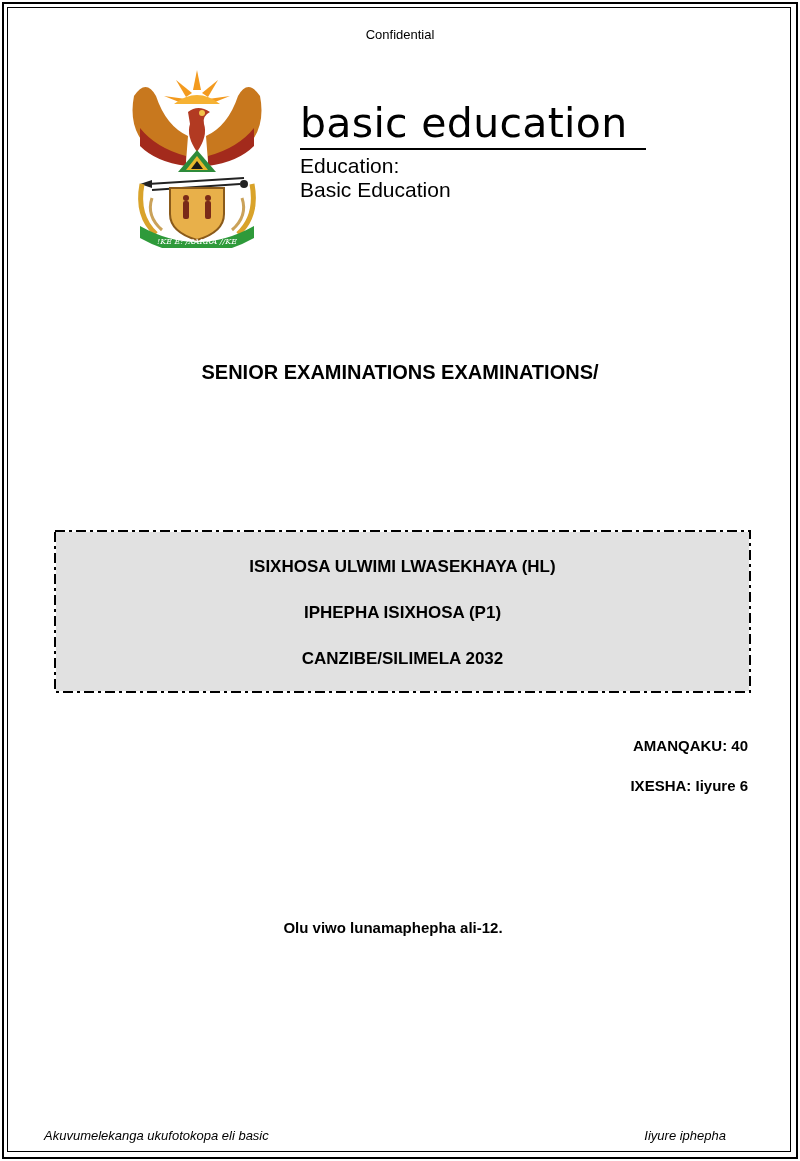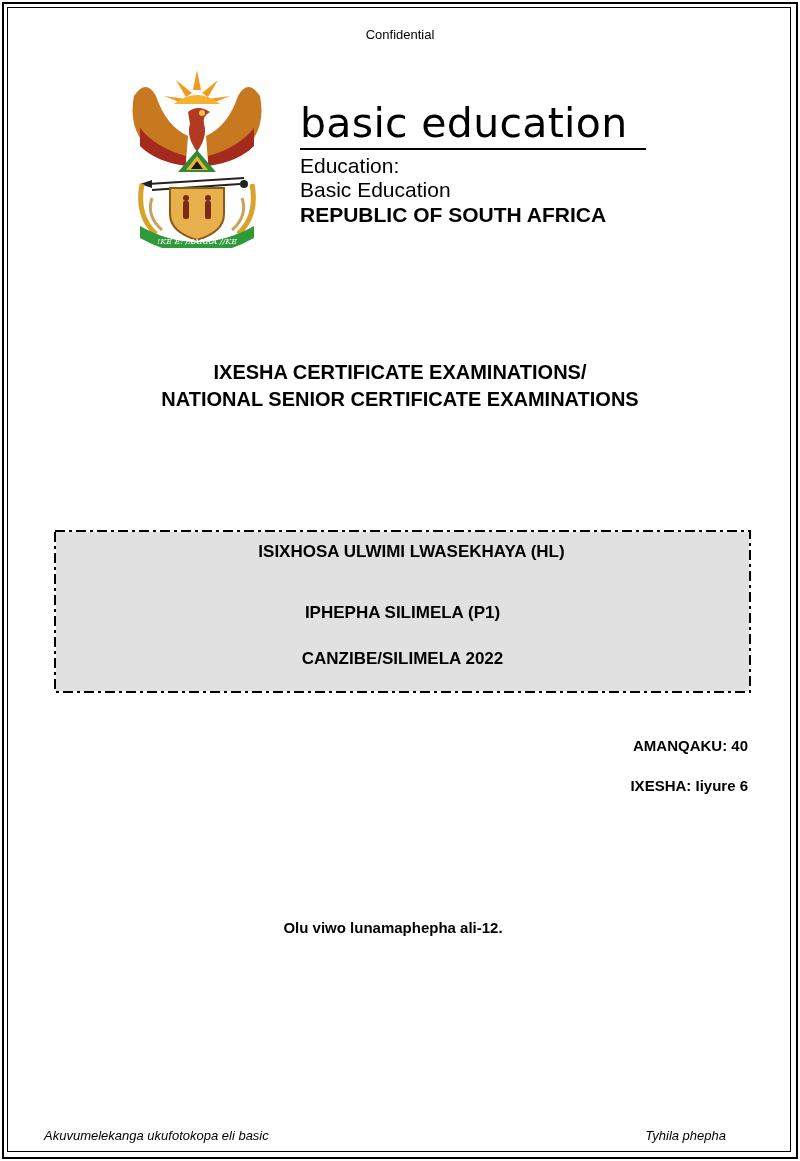--- a/index.html
+++ b/index.html
@@ -75,36 +75,34 @@
     <path d="M14,160 Q71,192 128,160 L128,172 Q71,204 14,172 Z" fill="#2e9a3a"></path>
     <text x="71" y="178" text-anchor="middle" font-size="8" fill="#fff" font-family="DejaVu Serif, serif" font-style="italic">!KE E: /XARRA //KE</text>
   </svg>
 </div>
 
 <div class="brand">
   <div class="brand-title">basic education</div>
   <div class="brand-rule"></div>
   <div class="brand-line">Education:</div>
   <div class="brand-line">Basic Education</div>
-  <div class="brand-bold">REPUBLIC OF SOUTH AFRICA</div>
 </div>
 
 <div class="exam-title">
-  <div>IXESHA CERTIFICATE EXAMINATIONS/</div>
-  <div>NATIONAL SENIOR CERTIFICATE EXAMINATIONS</div>
+  <div>SENIOR EXAMINATIONS EXAMINATIONS/</div>
 </div>
 
 <div class="paper-box">
   <svg width="697" height="163">
     <rect x="1" y="1" width="695" height="161" fill="none" stroke="#000" stroke-width="2" stroke-dasharray="10,4,3,4"></rect>
   </svg>
-  <div class="paper-line" style="top:10px;margin-left:9px;">ISIXHOSA ULWIMI LWASEKHAYA (HL)</div>
-  <div class="paper-line" style="top:71px;">IPHEPHA SILIMELA (P1)</div>
-  <div class="paper-line" style="top:117px;">CANZIBE/SILIMELA 2022</div>
+  <div class="paper-line" style="top:25px;">ISIXHOSA ULWIMI LWASEKHAYA (HL)</div>
+  <div class="paper-line" style="top:71px;">IPHEPHA ISIXHOSA (P1)</div>
+  <div class="paper-line" style="top:117px;">CANZIBE/SILIMELA 2032</div>
 </div>
 
 <div class="meta" style="top:737px;">AMANQAKU: 40</div>
 <div class="meta" style="top:777px;">IXESHA: Iiyure 6</div>
 
 <div class="pages-note">Olu viwo lunamaphepha ali-12.</div>
 
 <div class="footer-left">Akuvumelekanga ukufotokopa eli basic</div>
-<div class="footer-right">Tyhila phepha</div>
+<div class="footer-right">Iiyure iphepha</div>
 
 </body></html>

